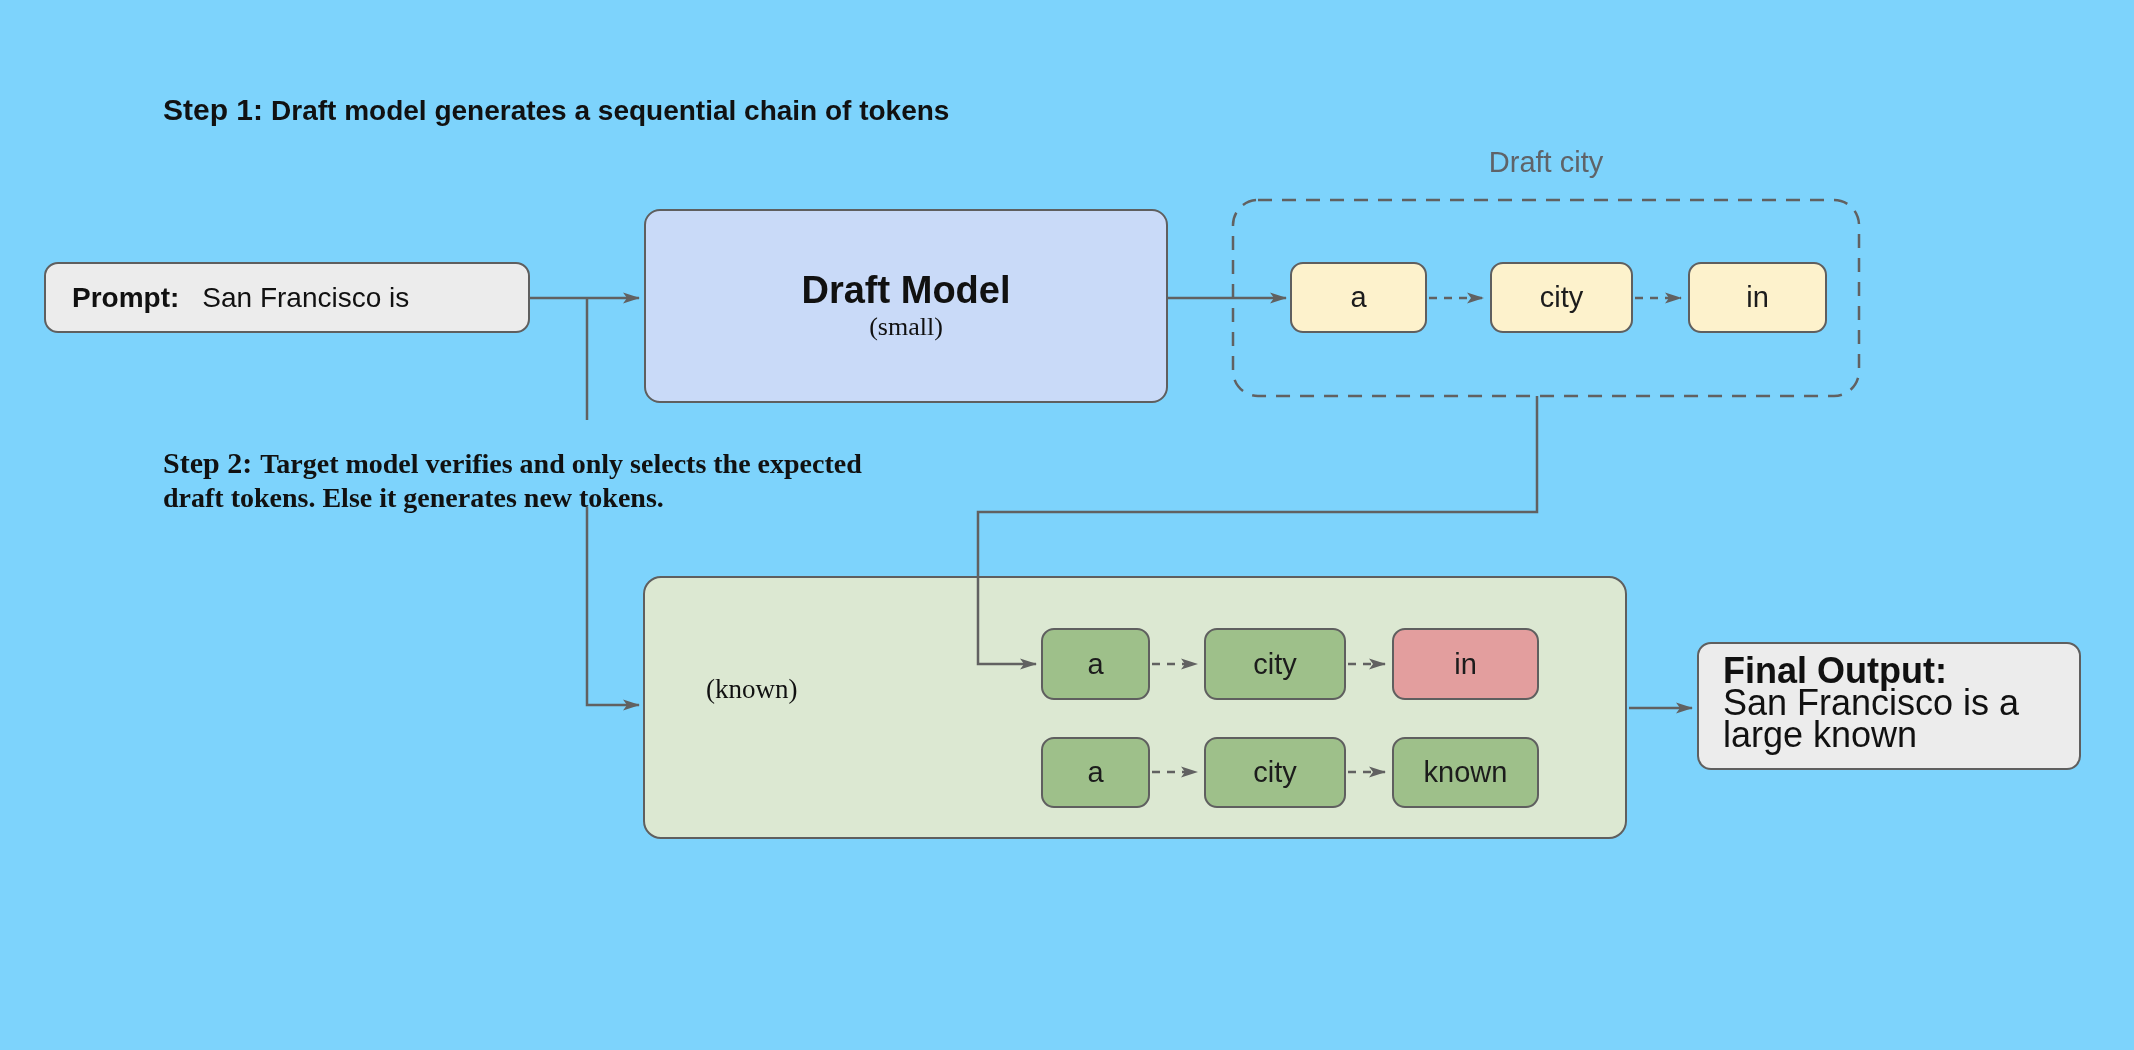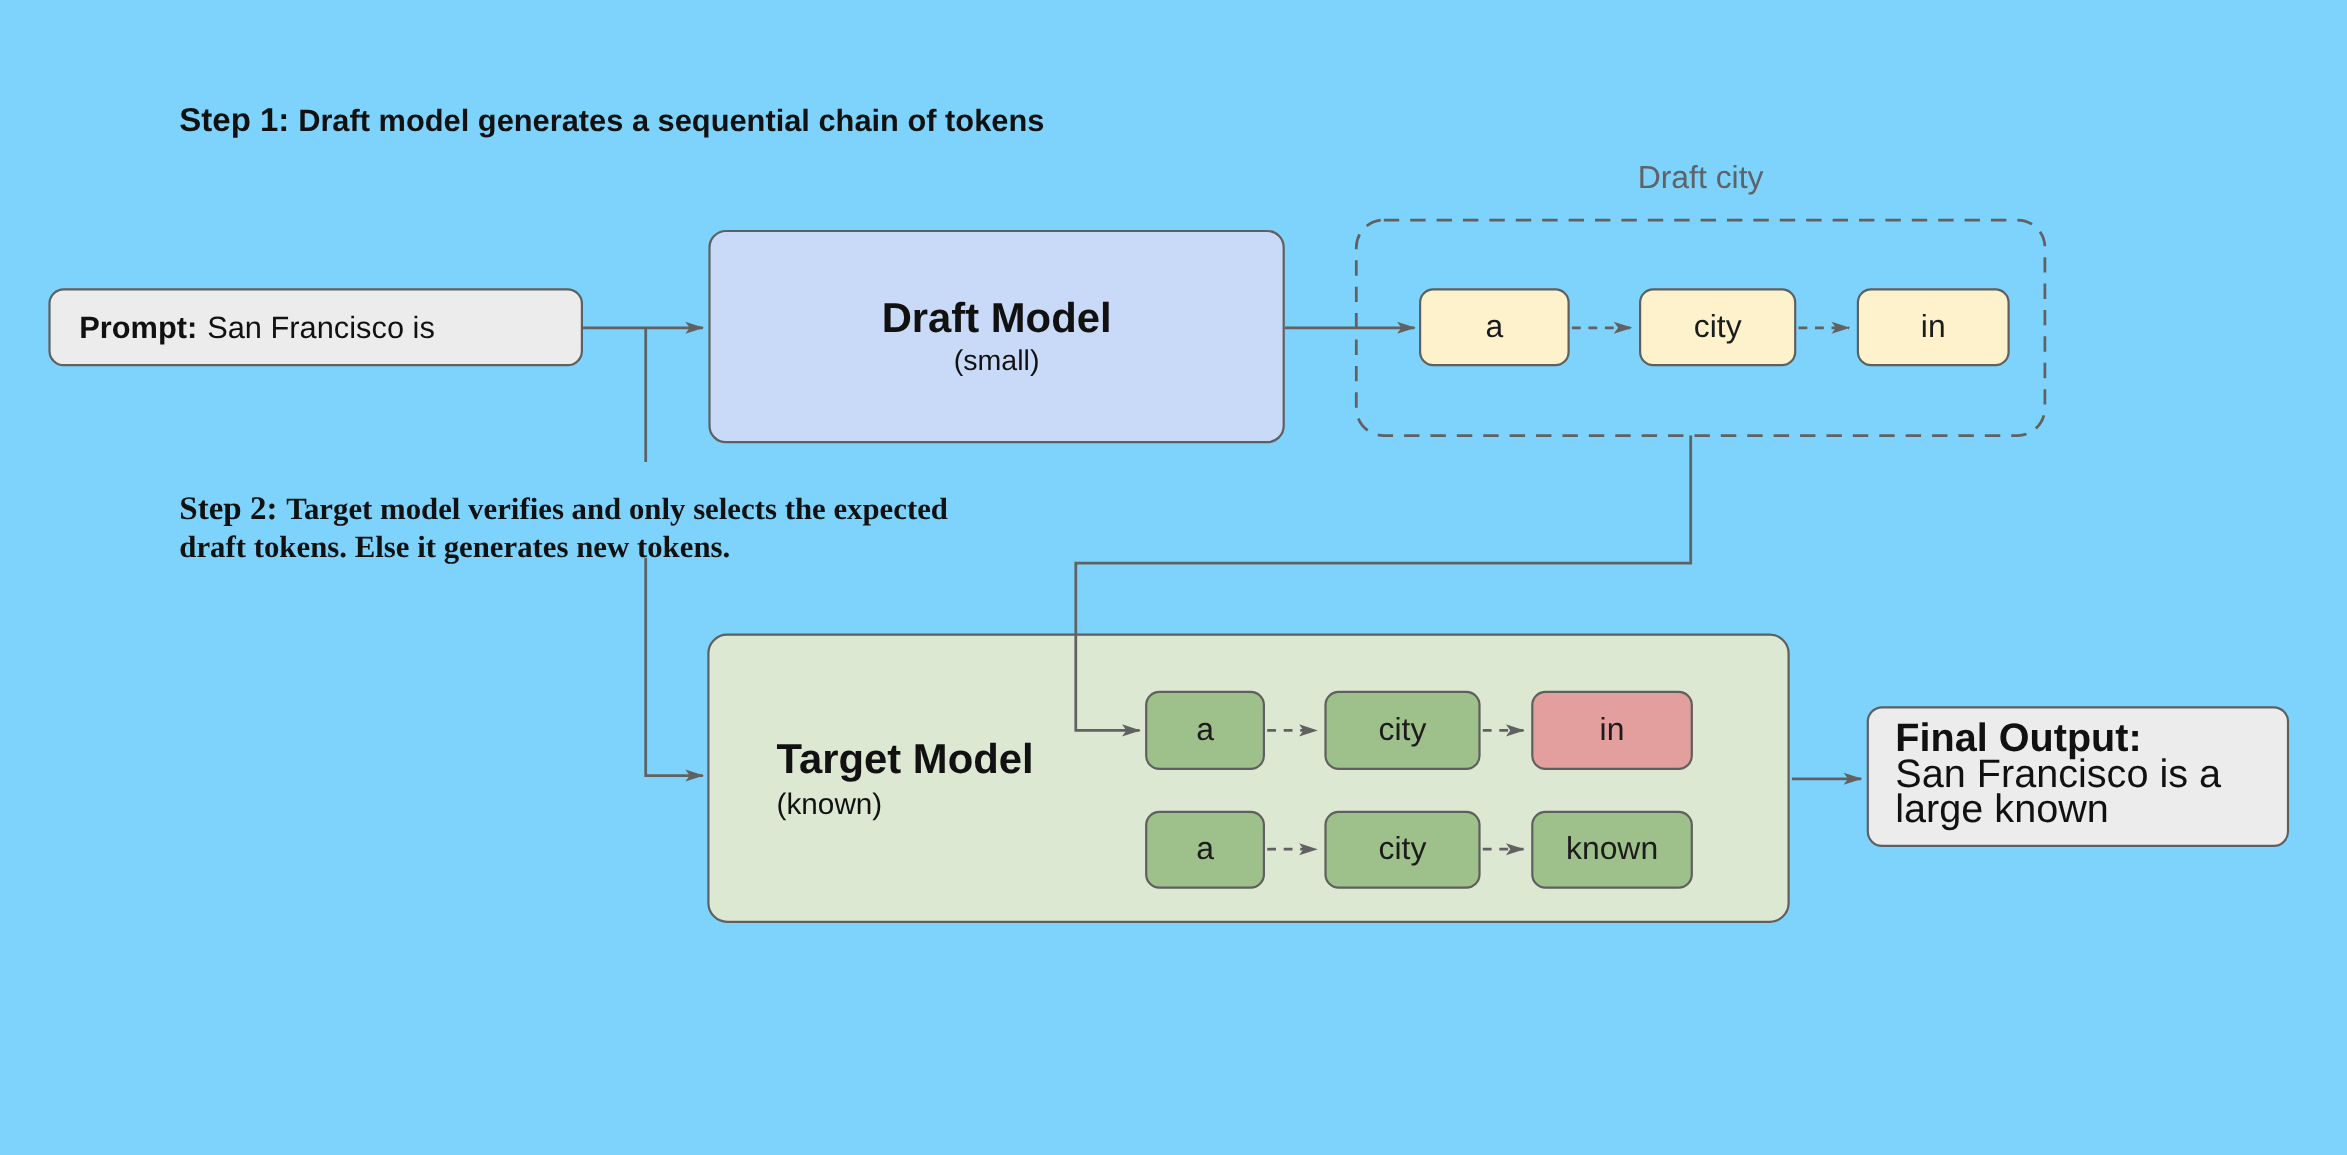--- a/index.html
+++ b/index.html
@@ -46,30 +46,30 @@
     background: var(--gray-fill, #ececec);
   }
   .prompt-box {
     left: 44px; top: 262px; width: 486px; height: 71px;
     border-radius: 14px;
     display: flex; align-items: center;
     padding: 0 26px;
     font-size: 28px;
     white-space: nowrap;
   }
-  .prompt-box .bold-label { font-weight: bold; margin-right: 9px; }
+  .prompt-box .bold-label { font-weight: bold; margin-right: 23px; }
 
   .draft-box {
     left: 644px; top: 209px; width: 524px; height: 194px;
     border-radius: 16px;
     background: var(--blue-fill, #c9daf8);
     display: flex; flex-direction: column; align-items: center; justify-content: center; text-align: center;
   }
   .model-title { font-size: 38px; font-weight: bold; line-height: 42px; }
-  .model-sub { font-size: 26px; line-height: 32px; }
+  .model-sub { font-size: 26px; line-height: 32px; font-family: Liberation Serif, serif; }
 
   .chain-label {
     position: absolute;
     left: 1232px; top: 146px; width: 628px;
     text-align: center;
     font-size: 29px;
     color: var(--chain-label-text, #5f6368);
   }
 
   .target-box {
@@ -168,21 +168,20 @@
   </div>
 
   <div class="chain-label">Draft city</div>
 
   <div class="token yellow yt0">a</div>
   <div class="token yellow yt1">city</div>
   <div class="token yellow yt2">in</div>
 
   <div class="box target-box"></div>
   <div class="target-text">
-    <div class="model-title">Target Model</div>
     <div class="model-sub">(known)</div>
   </div>
 
   <div class="token green g10">a</div>
   <div class="token green g11">city</div>
   <div class="token red g12">in</div>
 
   <div class="token green g20">a</div>
   <div class="token green g21">city</div>
   <div class="token green g22">known</div>

